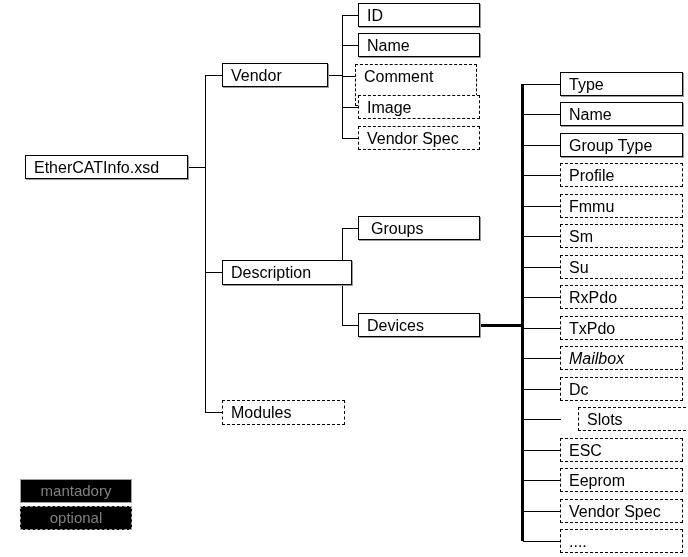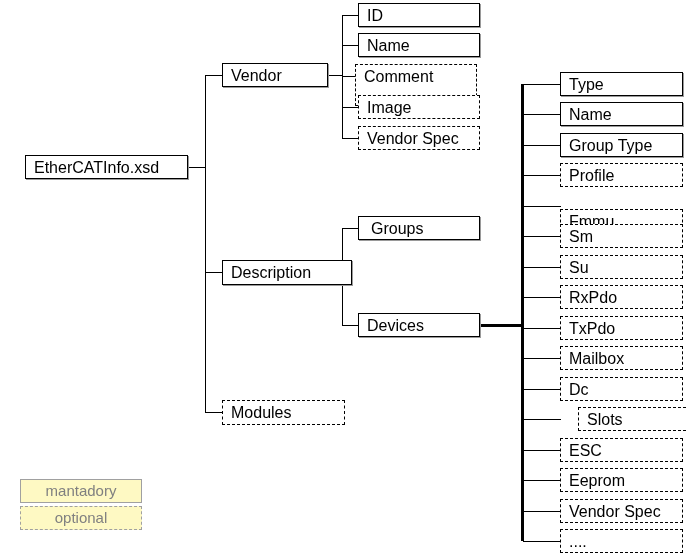--- a/index.html
+++ b/index.html
@@ -51,27 +51,27 @@
   
   #legend {
     position: absolute;
     left: 20px;
     top: 479px;
     width: 140px;
     z-index: 4;
   }
   .legend-item {
     box-sizing: border-box;
-    width: 122px;
+    width: 112px;
     height: 24px;
     line-height: 22px;
     font-size: 15px;
     color: #808080;
     text-align: center;
-    background: #fef9c3;
+    background: #000000;
   }
   .legend-item.mandatory {
     border: 1px solid #a0a0a0;
     margin-bottom: 3px;
   }
   .legend-item.optional {
     border: 1px dashed #a0a0a0;
   }
 </style>
 </head>
@@ -130,26 +130,26 @@
   <div class="node optional" style="left:358px; top:95px; width:122px; height:24px;">Image</div>
   <div class="node optional" style="left:358px; top:126px; width:122px; height:24px;">Vendor Spec</div>
 
   <div class="node mandatory" style="left:358px; top:216px; width:122px; height:24px;padding-left:12px;">Groups</div>
   <div class="node mandatory" style="left:358px; top:313px; width:122px; height:24px;">Devices</div>
 
   <div class="node mandatory" style="left:560px; top:72px; width:123px; height:24px;">Type</div>
   <div class="node mandatory" style="left:560px; top:102px; width:123px; height:24px;">Name</div>
   <div class="node mandatory" style="left:560px; top:133px; width:123px; height:24px;">Group Type</div>
   <div class="node optional" style="left:560px; top:163px; width:123px; height:24px;">Profile</div>
-  <div class="node optional" style="left:560px; top:194px; width:123px; height:24px;margin-top:15px;">Fmmu</div>
+  <div class="node optional" style="left:560px; top:194px; width:123px; height:24px;">Fmmu</div>
   <div class="node optional" style="left:560px; top:224px; width:123px; height:24px;">Sm</div>
   <div class="node optional" style="left:560px; top:255px; width:123px; height:24px;">Su</div>
   <div class="node optional" style="left:560px; top:285px; width:123px; height:24px;">RxPdo</div>
   <div class="node optional" style="left:560px; top:316px; width:123px; height:24px;">TxPdo</div>
-  <div class="node optional" style="left:560px; top:346px; width:123px; height:24px;">Mailbox</div>
+  <div class="node optional" style="left:560px; top:346px; width:123px; height:24px;font-style:italic;">Mailbox</div>
   <div class="node optional" style="left:560px; top:377px; width:123px; height:24px;">Dc</div>
   <div class="node optional" style="left:578px; top:407px; width:123px; height:24px;">Slots</div>
   <div class="node optional" style="left:560px; top:438px; width:123px; height:24px;">ESC</div>
   <div class="node optional" style="left:560px; top:468px; width:123px; height:24px;">Eeprom</div>
   <div class="node optional" style="left:560px; top:499px; width:123px; height:24px;">Vendor Spec</div>
   <div class="node optional" style="left:560px; top:529px; width:123px; height:24px;">....</div>
 
   <div id="legend">
     <div class="legend-item mandatory">mantadory</div>
     <div class="legend-item optional">optional</div>

